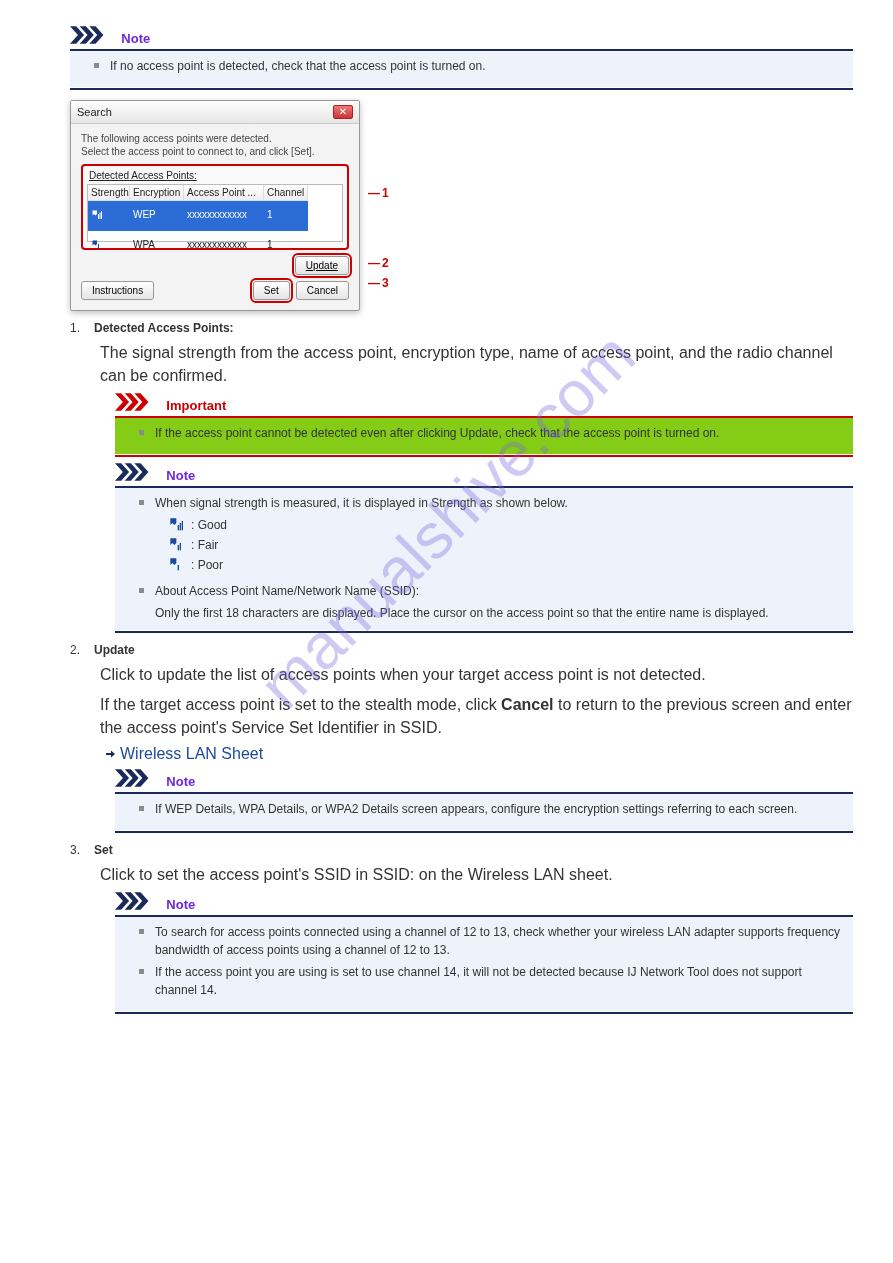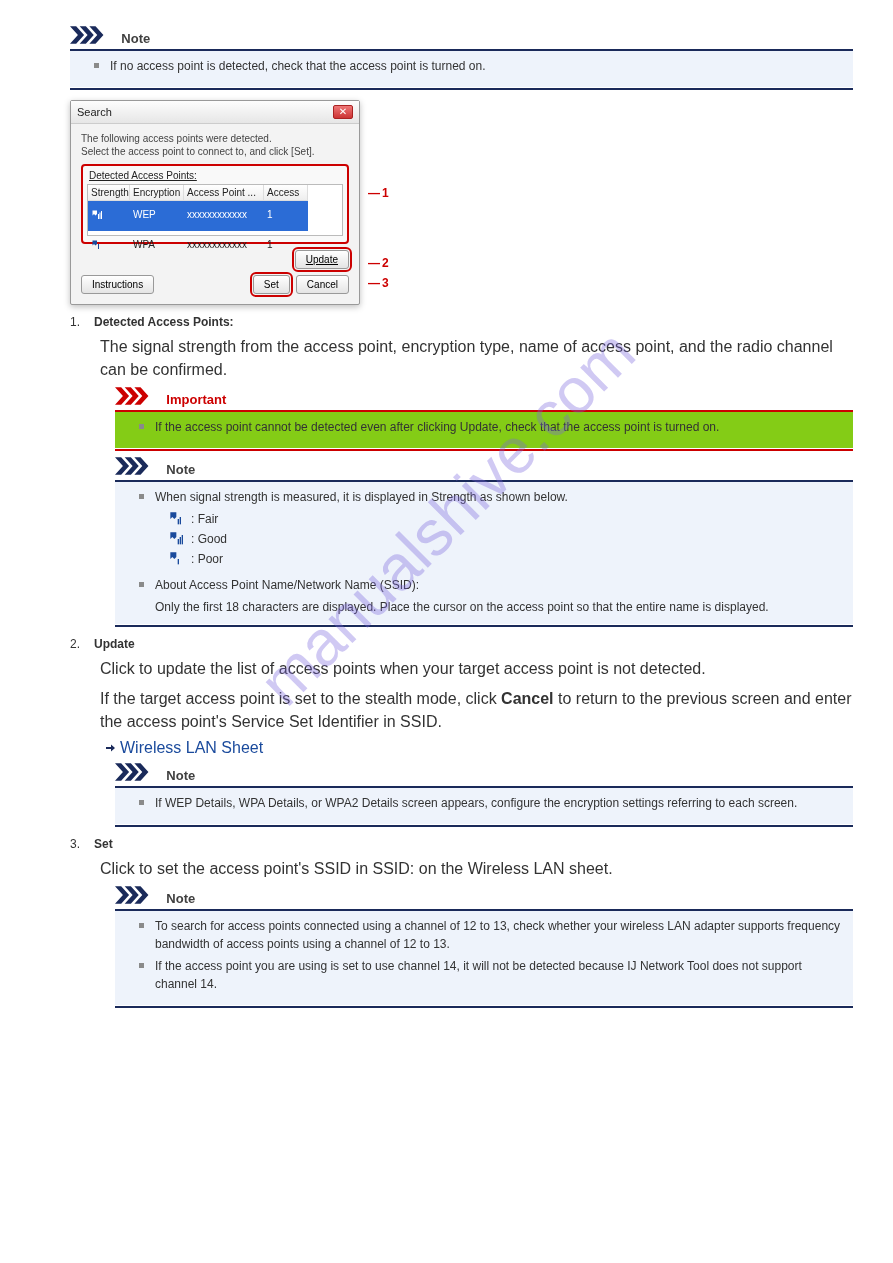--- a/index.html
+++ b/index.html
@@ -33,21 +33,21 @@
     margin-bottom: 1px;
   }
   .chev.red path { fill: #cc0000; }
   .chev.navy path { fill: #1a2a5a; }
   .label-right {
     font-weight: bold;
     font-size: 13px;
     vertical-align: 2px;
     margin-left: 4px;
   }
-  .note-label { color: #404040; }
+  .note-label { color: #6d28d9; }
   .imp-label { color: #cc0000; }
   .hr-navy { border: 0; border-top: 2px solid #1a2a5a; margin: 1px 0 0 0; }
   .hr-red  { border: 0; border-top: 2px solid #cc0000; margin: 1px 0 0 0; }
   .note-body {
     padding: 6px 10px 8px 30px;
     font-size: 12px;
     line-height: 1.5;
   }
   .note-body.blue { background: #eef3fb; }
   .note-body.red  { background: #84cc16; }
@@ -120,21 +120,21 @@
   .dlg-group-label {
     font-size: 10px;
     padding: 0 2px;
     text-decoration: underline;
   }
   .dlg-list {
     border: 1px solid #bbb;
     background: #fff;
     margin-top: 3px;
     font-size: 10px;
-    height: 52px;
+    height: 58px;
   }
   .dlg-head, .dlg-row {
     display: grid;
     grid-template-columns: 42px 54px 80px 44px;
     gap: 0;
   }
   .dlg-head > div {
     background: linear-gradient(#fff,#eee);
     border-right: 1px solid #ddd;
     border-bottom: 1px solid #ddd;
@@ -248,21 +248,21 @@
     <div class="dlg-inner">
       <div class="dlg-text">The following access points were detected.</div>
       <div class="dlg-text">Select the access point to connect to, and click [Set].</div>
       <div class="dlg-group">
         <div class="dlg-group-label">Detected Access Points:</div>
         <div class="dlg-list">
           <div class="dlg-head">
             <div>Strength</div>
             <div>Encryption</div>
             <div>Access Point ...</div>
-            <div>Access</div>
+            <div>Channel</div>
           </div>
           <div class="dlg-row sel">
             <div>
               <svg class="sig-mini" viewBox="0 0 24 24">
                 <path fill="#fff" d="M3 3 L3 13 L6 10 L9 13 L12 10 L12 3 Z"></path>
                   <rect fill="#fff" x="14" y="10" width="2" height="10"></rect>
                   <rect fill="#fff" x="17" y="7" width="2" height="13"></rect>
                   <rect fill="#fff" x="20" y="4" width="2" height="16"></rect>
               </svg>
             </div>
@@ -333,31 +333,31 @@
     </svg>
     <span class="label-right note-label">Note</span>
     <hr class="hr-navy">
     <div class="note-body blue">
       <div class="bullet">When signal strength is measured, it is displayed in Strength as shown below.</div>
       <div class="sig-row">
         <svg class="sig-icon" viewBox="0 0 24 24">
           <path fill="#1a4a9c" d="M2 2 L2 12 L5 9 L8 12 L11 9 L11 2 Z"></path>
           <rect fill="#1a4a9c" x="13" y="12" width="2" height="8"></rect>
           <rect fill="#1a4a9c" x="16" y="9" width="2" height="11"></rect>
+          <rect fill="#1a4a9c" x="19" y="6" width="2" height="14"></rect>
         </svg>
-        <span>: Fair</span>
+        <span>: Good</span>
       </div>
       <div class="sig-row">
         <svg class="sig-icon" viewBox="0 0 24 24">
           <path fill="#1a4a9c" d="M2 2 L2 12 L5 9 L8 12 L11 9 L11 2 Z"></path>
           <rect fill="#1a4a9c" x="13" y="12" width="2" height="8"></rect>
           <rect fill="#1a4a9c" x="16" y="9" width="2" height="11"></rect>
-          <rect fill="#1a4a9c" x="19" y="6" width="2" height="14"></rect>
         </svg>
-        <span>: Good</span>
+        <span>: Fair</span>
       </div>
       <div class="sig-row">
         <svg class="sig-icon" viewBox="0 0 24 24">
           <path fill="#1a4a9c" d="M2 2 L2 12 L5 9 L8 12 L11 9 L11 2 Z"></path>
           <rect fill="#1a4a9c" x="13" y="12" width="2" height="8"></rect>
         </svg>
         <span>: Poor</span>
       </div>
       <div class="bullet" style="margin-top:8px">About Access Point Name/Network Name (SSID):</div>
       <div style="margin-left:10px">Only the first 18 characters are displayed. Place the cursor on the access point so that the entire name is displayed.</div>

